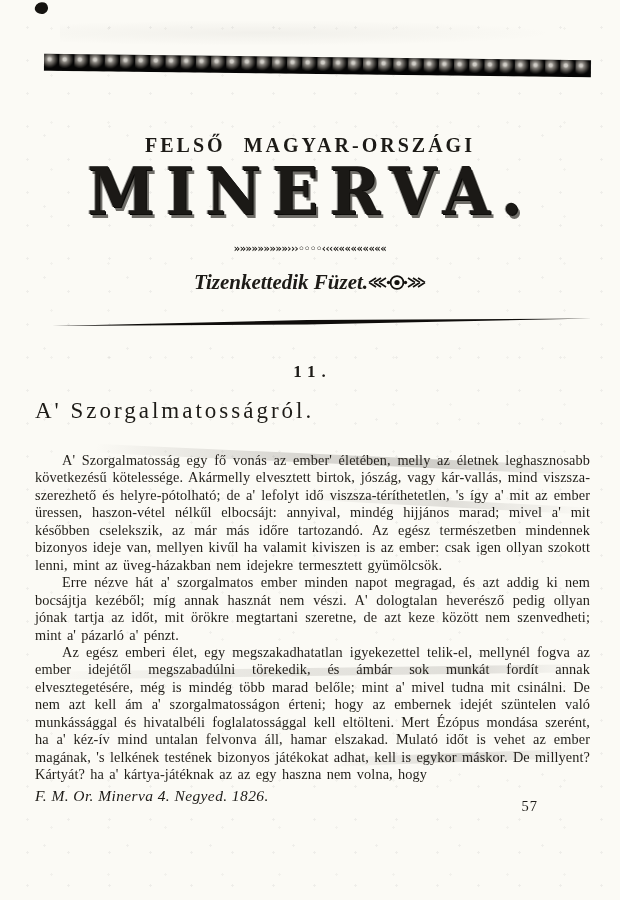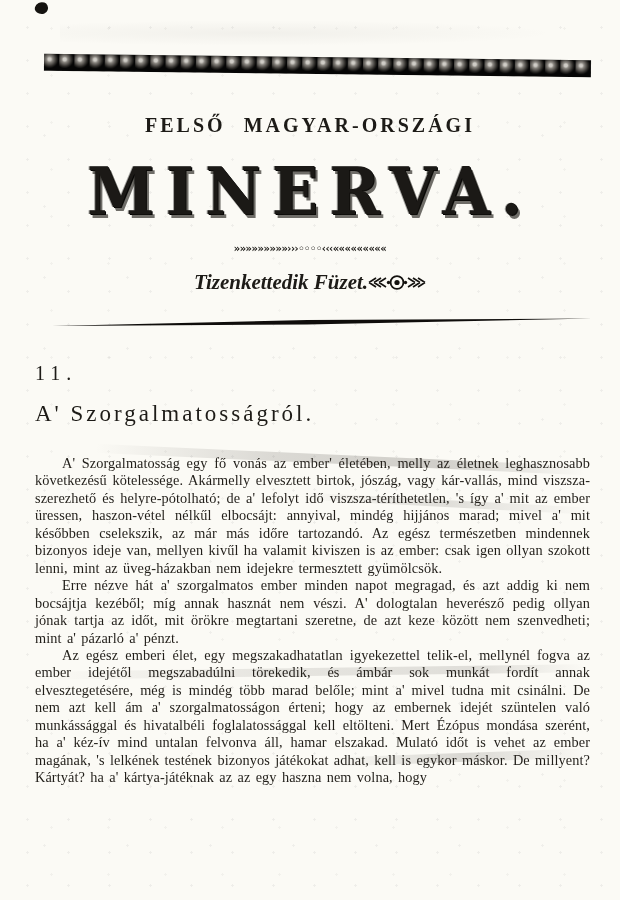--- a/index.html
+++ b/index.html
@@ -24,21 +24,21 @@
   }
   .bead-border{
     position:absolute;left:44px;top:57px;width:547px;height:17px;
     background-image:radial-gradient(circle at 36% 32%, #cfccc6 0 1.5px, #8a8680 3px, #2c2a27 7px, #050505 9px);
     background-size:15.2px 17px;
     background-repeat:repeat-x;
     transform:rotate(0.7deg);
   }
   .masthead{position:relative;text-align:center;}
   .region-title{
-    position:absolute;left:0;right:0;top:114px;
+    position:absolute;left:0;right:0;top:134px;
     font-weight:bold;font-size:20px;letter-spacing:3px;word-spacing:10px;
   }
   .minerva-title{
     position:absolute;left:0;right:0;top:160px;
     font-family:"DejaVu Serif", serif;font-weight:bold;
     font-size:61px;letter-spacing:11px;line-height:1;
     color:#1b1916;
     text-shadow:3px 4px 0 rgba(25,22,18,.62), 1px 1px 0 #000, -1px 0 0 rgba(0,0,0,.35);
     transform:scaleY(1.07);
     white-space:nowrap;
@@ -51,21 +51,21 @@
   .issue-line{
     position:absolute;left:0;right:0;top:270px;
     display:flex;align-items:center;justify-content:center;
     font-size:21px;font-weight:bold;
   }
   .italic{font-style:italic;}
   .rosette{display:inline-block;transform:translateY(1px);}
   .tapered-rule{position:absolute;left:52px;top:314px;transform:rotate(-0.55deg);}
   .article{position:absolute;left:35px;right:30px;top:362px;}
   .article-number{
-    font-weight:normal;font-size:20px;letter-spacing:6px;
+    text-align:center;font-weight:bold;font-size:17px;letter-spacing:6px;
   }
   .article-title{
     font-size:23px;letter-spacing:3px;margin-top:16px;
     white-space:nowrap;
   }
   .body-text{margin-top:28px;}
   .body-text p{
     margin:0;padding:0;
     font-size:14.3px;line-height:17.45px;
     text-align:justify;text-indent:27px;
@@ -128,19 +128,23 @@
   <div class="article">
     <div class="article-number">11.</div>
     <div class="article-title">A' Szorgalmatosságról.</div>
     <div class="body-text">
       <p>A' Szorgalmatosság egy fő vonás az ember' életében, melly az életnek leghasznosabb következésű kötelessége. Akármelly elvesztett birtok, jószág, vagy kár-vallás, mind viszsza-szerezhető és helyre-pótolható; de a' lefolyt idő viszsza-téríthetetlen, 's így a' mit az ember üressen, haszon-vétel nélkűl elbocsájt: annyival, mindég hijjános marad; mivel a' mit későbben cselekszik, az már más időre tartozandó. Az egész természetben mindennek bizonyos ideje van, mellyen kivűl ha valamit kiviszen is az ember: csak igen ollyan szokott lenni, mint az üveg-házakban nem idejekre termesztett gyümölcsök.</p>
       <p>Erre nézve hát a' szorgalmatos ember minden napot megragad, és azt addig ki nem bocsájtja kezéből; míg annak hasznát nem vészi. A' dologtalan heverésző pedig ollyan jónak tartja az időt, mit örökre megtartani szeretne, de azt keze között nem szenvedheti; mint a' pázarló a' pénzt.</p>
       <p>Az egész emberi élet, egy megszakadhatatlan igyekezettel telik-el, mellynél fogva az ember idejétől megszabadúlni törekedik, és ámbár sok munkát fordít annak elvesztegetésére, még is mindég több marad belőle; mint a' mivel tudna mit csinálni. De nem azt kell ám a' szorgalmatosságon érteni; hogy az embernek idejét szüntelen való munkássággal és hivatalbéli foglalatossággal kell eltölteni. Mert Ézópus mondása szerént, ha a' kéz-ív mind untalan felvonva áll, hamar elszakad. Mulató időt is vehet az ember magának, 's lelkének testének bizonyos játékokat adhat, kell is egykor máskor. De millyent? Kártyát? ha a' kártya-játéknak az az egy haszna nem volna, hogy</p>
     </div>
   </div>
 
+  <div class="page-footer">
+    <span class="imprint">F. M. Or. Minerva 4. Negyed. 1826.</span>
+    <span class="page-number">57</span>
+  </div>
 
   <div class="smudge smudge-1"></div>
   <div class="smudge smudge-2"></div>
   <div class="smudge smudge-3"></div>
   <div class="smudge smudge-4"></div>
 
 </div>
 
 </body></html>

